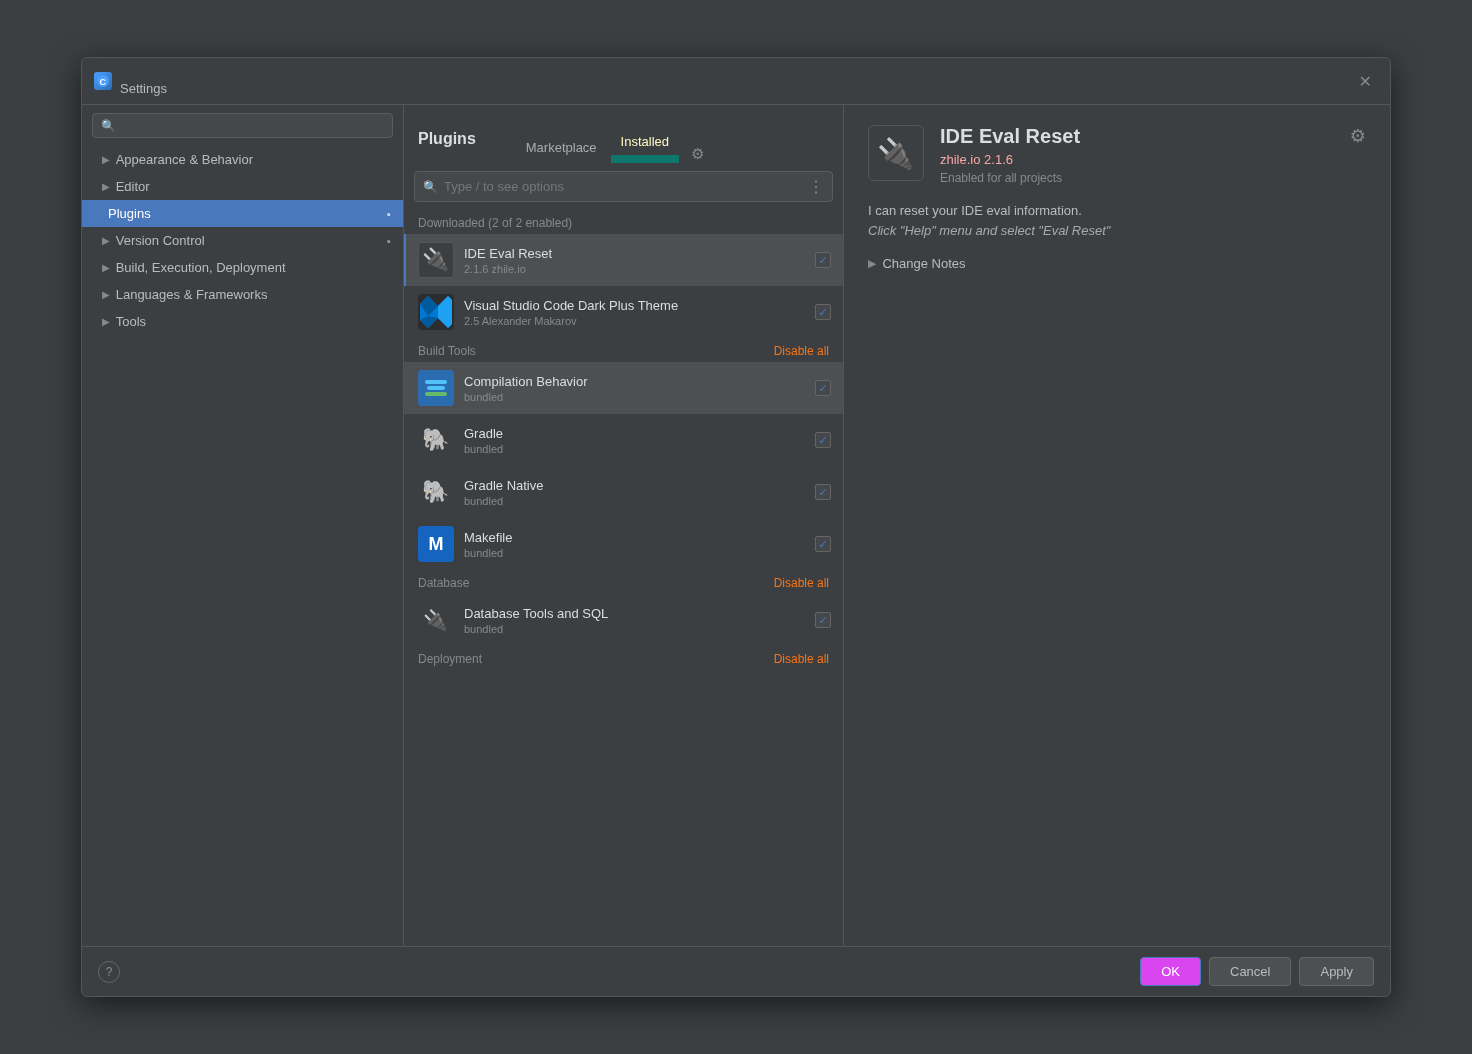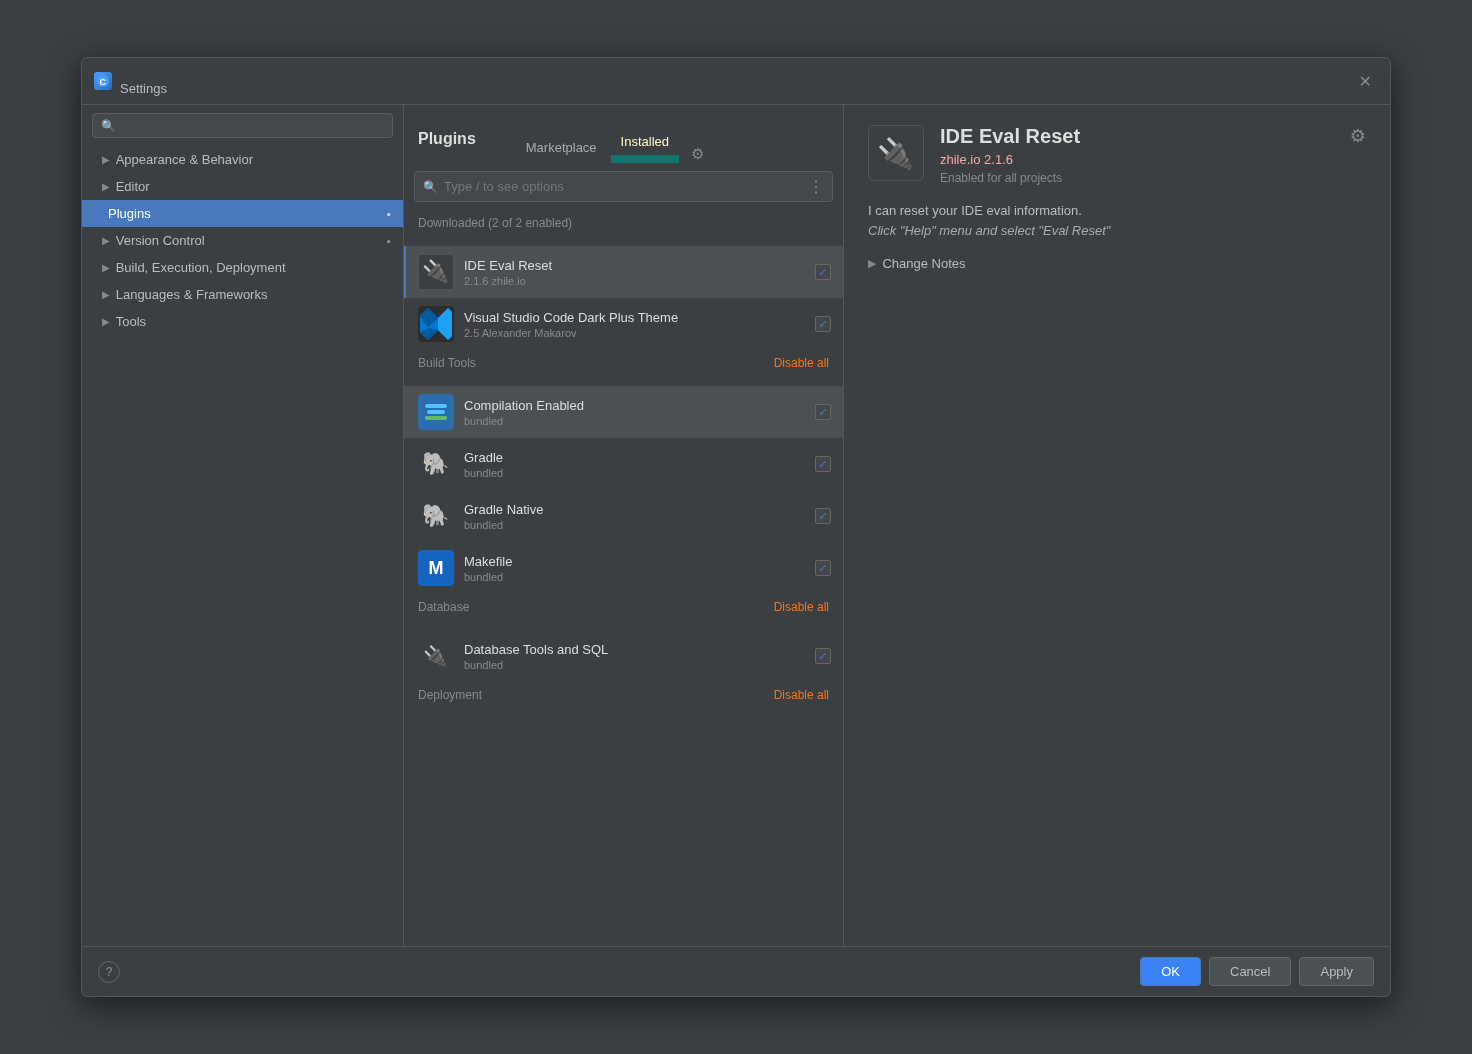--- a/index.html
+++ b/index.html
@@ -168,21 +168,21 @@
     .plugin-search-input {
       flex: 1;
       background: transparent;
       border: none;
       outline: none;
       color: #e5e5e5;
       font-size: 13px;
     }
     .plugin-search-more { color: #888; cursor: pointer; font-size: 16px; }
     .section-label {
-      padding: 6px 14px 16px 14px;
+      padding: 6px 14px 4px 14px;
       font-size: 12px;
       color: #888888;
       display: flex;
       align-items: center;
       justify-content: space-between;
     }
     .disable-all-link {
       color: #f97316;
       cursor: pointer;
       font-size: 12px;
@@ -346,21 +346,21 @@
       flex-shrink: 0;
     }
     .btn {
       padding: 6px 20px;
       border-radius: 4px;
       cursor: pointer;
       font-size: 13px;
       border: 1px solid transparent;
     }
     .btn-ok {
-      background: #3b82f6;
+      background: #d946ef;
       color: #ffffff;
       border-color: #4a78bd;
     }
     .btn-cancel {
       background: #4c5052;
       color: #bbbbbb;
       border-color: #666;
     }
     .btn-apply {
       background: #4c5052;
@@ -521,21 +521,21 @@
 
         <div class="plugin-item" style="background:#4c5052;">
           <div class="plugin-icon plugin-icon-compilation">
             <div class="comp-icon">
               <div class="comp-line" style="width:22px;"></div>
               <div class="comp-line" style="width:18px;"></div>
               <div class="comp-line-green" style="width:22px;"></div>
             </div>
           </div>
           <div class="plugin-info">
-            <div class="plugin-name">Compilation Enabled</div>
+            <div class="plugin-name">Compilation Behavior</div>
             <div class="plugin-meta">bundled</div>
           </div>
           <div class="plugin-checkbox">✓</div>
         </div>
 
         <div class="plugin-item">
           <div class="plugin-icon plugin-icon-gradle">
             <span class="gradle-icon">🐘</span>
           </div>
           <div class="plugin-info">

